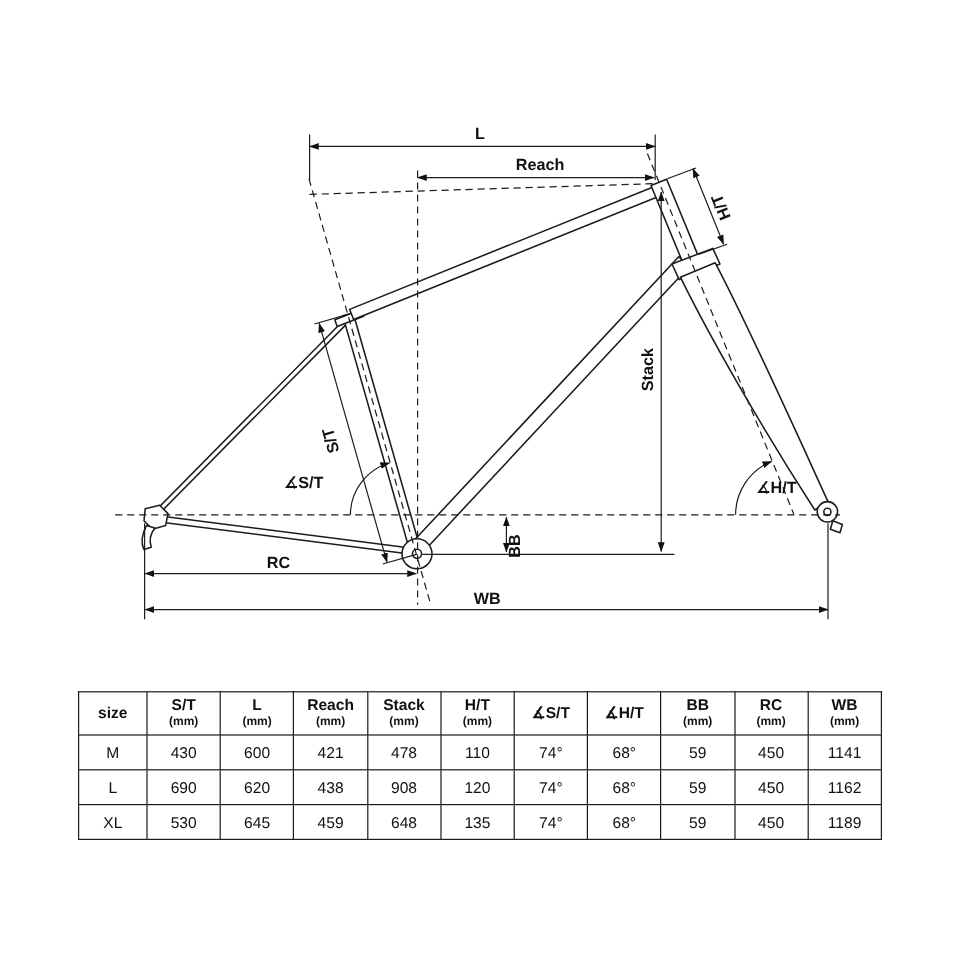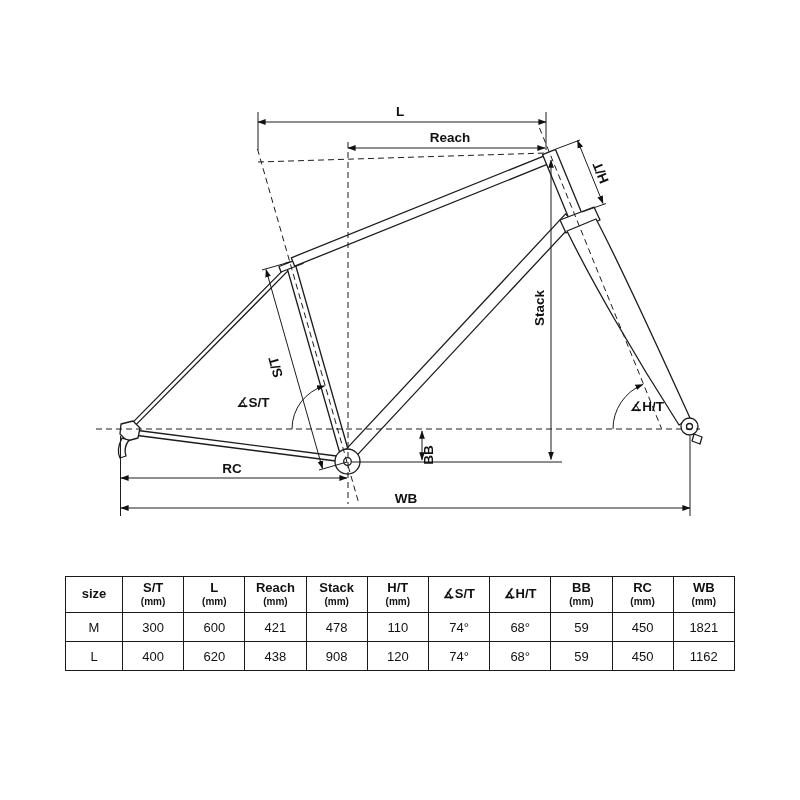--- a/index.html
+++ b/index.html
@@ -151,40 +151,53 @@
           </th>
         <th>
             <span class="hl">WB</span>
             <span class="hu">(mm)</span>
           </th>
       </tr>
     </thead>
     <tbody>
       <tr>
         <td>M</td>
-        <td>300</td>
+        <td>430</td>
         <td>600</td>
         <td>421</td>
         <td>478</td>
         <td>110</td>
         <td>74°</td>
         <td>68°</td>
         <td>59</td>
         <td>450</td>
-        <td>1821</td>
+        <td>1141</td>
       </tr>
       <tr>
         <td>L</td>
-        <td>400</td>
+        <td>690</td>
         <td>620</td>
         <td>438</td>
         <td>908</td>
         <td>120</td>
         <td>74°</td>
         <td>68°</td>
         <td>59</td>
         <td>450</td>
         <td>1162</td>
       </tr>
+      <tr>
+        <td>XL</td>
+        <td>530</td>
+        <td>645</td>
+        <td>459</td>
+        <td>648</td>
+        <td>135</td>
+        <td>74°</td>
+        <td>68°</td>
+        <td>59</td>
+        <td>450</td>
+        <td>1189</td>
+      </tr>
     </tbody>
   </table>
 
 </div>
 
 </body></html>

